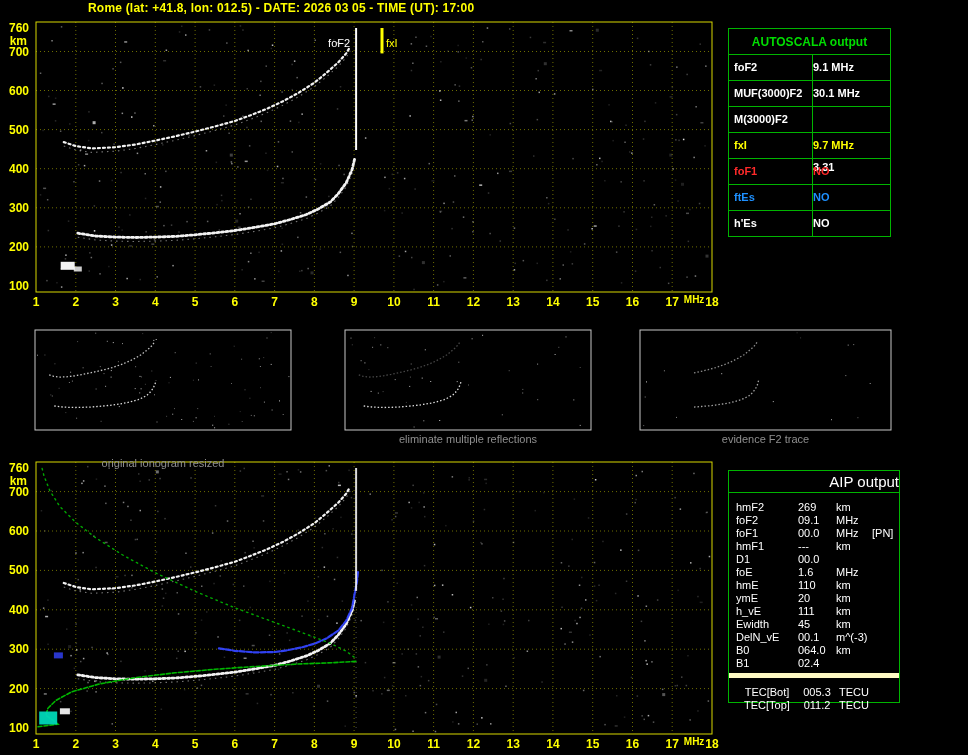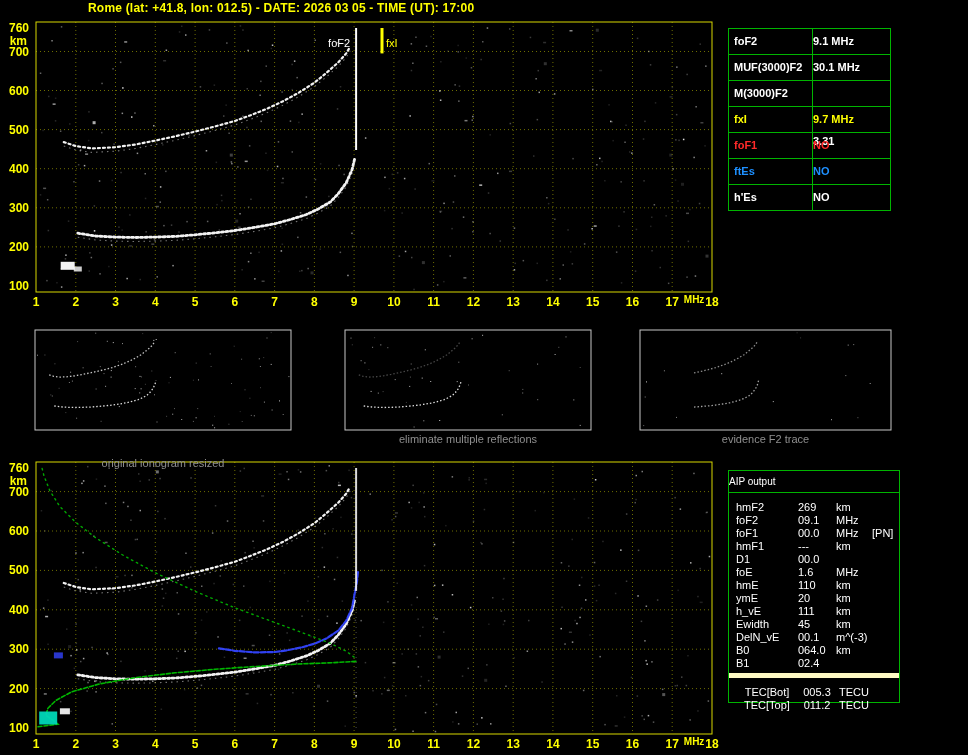--- a/index.html
+++ b/index.html
@@ -9,21 +9,21 @@
   #charts{position:absolute;left:0;top:0;}
   svg text{font-family:"Liberation Sans",sans-serif;}
   .gpanel{position:absolute;background:#000;border:1px solid #00b400;box-sizing:border-box;}
   #autoscala-panel{left:728px;top:28px;width:163px;}
   .as-hdr{height:25px;line-height:26px;text-align:center;color:#00dd00;font-weight:bold;font-size:12px;border-bottom:1px solid #00b400;}
   .as-row{display:flex;height:25px;line-height:25px;border-bottom:1px solid #00b400;font-weight:bold;font-size:11px;color:#fff;}
   .as-row:last-child{border-bottom:none;}
   .as-label{width:84px;border-right:1px solid #00b400;padding-left:5px;box-sizing:border-box;white-space:nowrap;}
   .as-value{flex:1;text-align:left;}
   #aip-panel{left:728px;top:470px;width:172px;height:233px;}
-  .aip-hdr{height:21px;line-height:21px;text-align:left;color:#ffffff;font-size:10px;border-bottom:1px solid #00b400;}
+  .aip-hdr{height:21px;line-height:21px;text-align:right;color:#ffffff;font-size:15px;border-bottom:1px solid #00b400;}
   #aip-rows{padding:8px 0 0 7px;}
   .aip-row{display:flex;height:13px;font-size:11px;color:#fff;white-space:nowrap;}
   .aip-name{width:62px;}
   .aip-value{width:38px;}
   .aip-unit{width:36px;}
   .aip-note{flex:1;}
   #tec-rows{border-top:5px solid #fef9c3;margin-top:3px;padding:8px 0 2px 7px;text-align:center;}
   .caption{position:absolute;top:433px;text-align:center;color:#8f8f8f;font-size:11px;}
   #cap0{left:35px;width:256px;margin-top:24px;}
   #cap1{left:345px;width:246px;}
@@ -950,20 +950,21 @@
         <rect x="772.8" y="401.1" width="1" height="1" fill="#fff" opacity="0.72"></rect>
         <rect x="796.6" y="332.3" width="1" height="1" fill="#fff" opacity="0.21"></rect>
         <rect x="676.0" y="416.9" width="1" height="1" fill="#fff" opacity="0.51"></rect>
         <rect x="721.2" y="373.2" width="1" height="1" fill="#fff" opacity="0.74"></rect>
         <path d="M694.0 407.1 L701.2 406.5 L708.3 405.9 L715.5 405.1 L722.6 404.0 L729.8 402.8 L735.5 401.3 L741.2 399.6 L745.5 397.7 L749.8 395.3 L752.6 392.5 L755.5 388.8 L757.6 384.3 L758.6 380.3" fill="none" stroke="#e8e8e8" stroke-width="1.3" stroke-dasharray="1.5 2" opacity="0.7"></path>
         <path d="M694.0 372.9 L701.2 371.3 L708.3 369.6 L715.5 367.7 L721.2 365.7 L726.9 363.6 L732.6 361.1 L738.3 358.1 L744.1 354.7 L748.3 351.3 L752.6 347.7 L755.5 344.7 L756.9 342.4" fill="none" stroke="#e8e8e8" stroke-width="1.3" stroke-dasharray="1.5 2" opacity="0.6"></path>
       </g>
     </svg>
 
   <div id="autoscala-panel" class="gpanel">
+    <div class="as-hdr">AUTOSCALA output</div>
     <div id="autoscala-rows">
         <div class="as-row">
           <div class="as-label" style="color: rgb(255, 255, 255);">foF2</div>
           <div class="as-value" style="color: rgb(255, 255, 255);">9.1 MHz</div>
         </div>
         <div class="as-row">
           <div class="as-label" style="color: rgb(255, 255, 255);">MUF(3000)F2</div>
           <div class="as-value" style="color: rgb(255, 255, 255);">30.1 MHz</div>
         </div>
         <div class="as-row">

